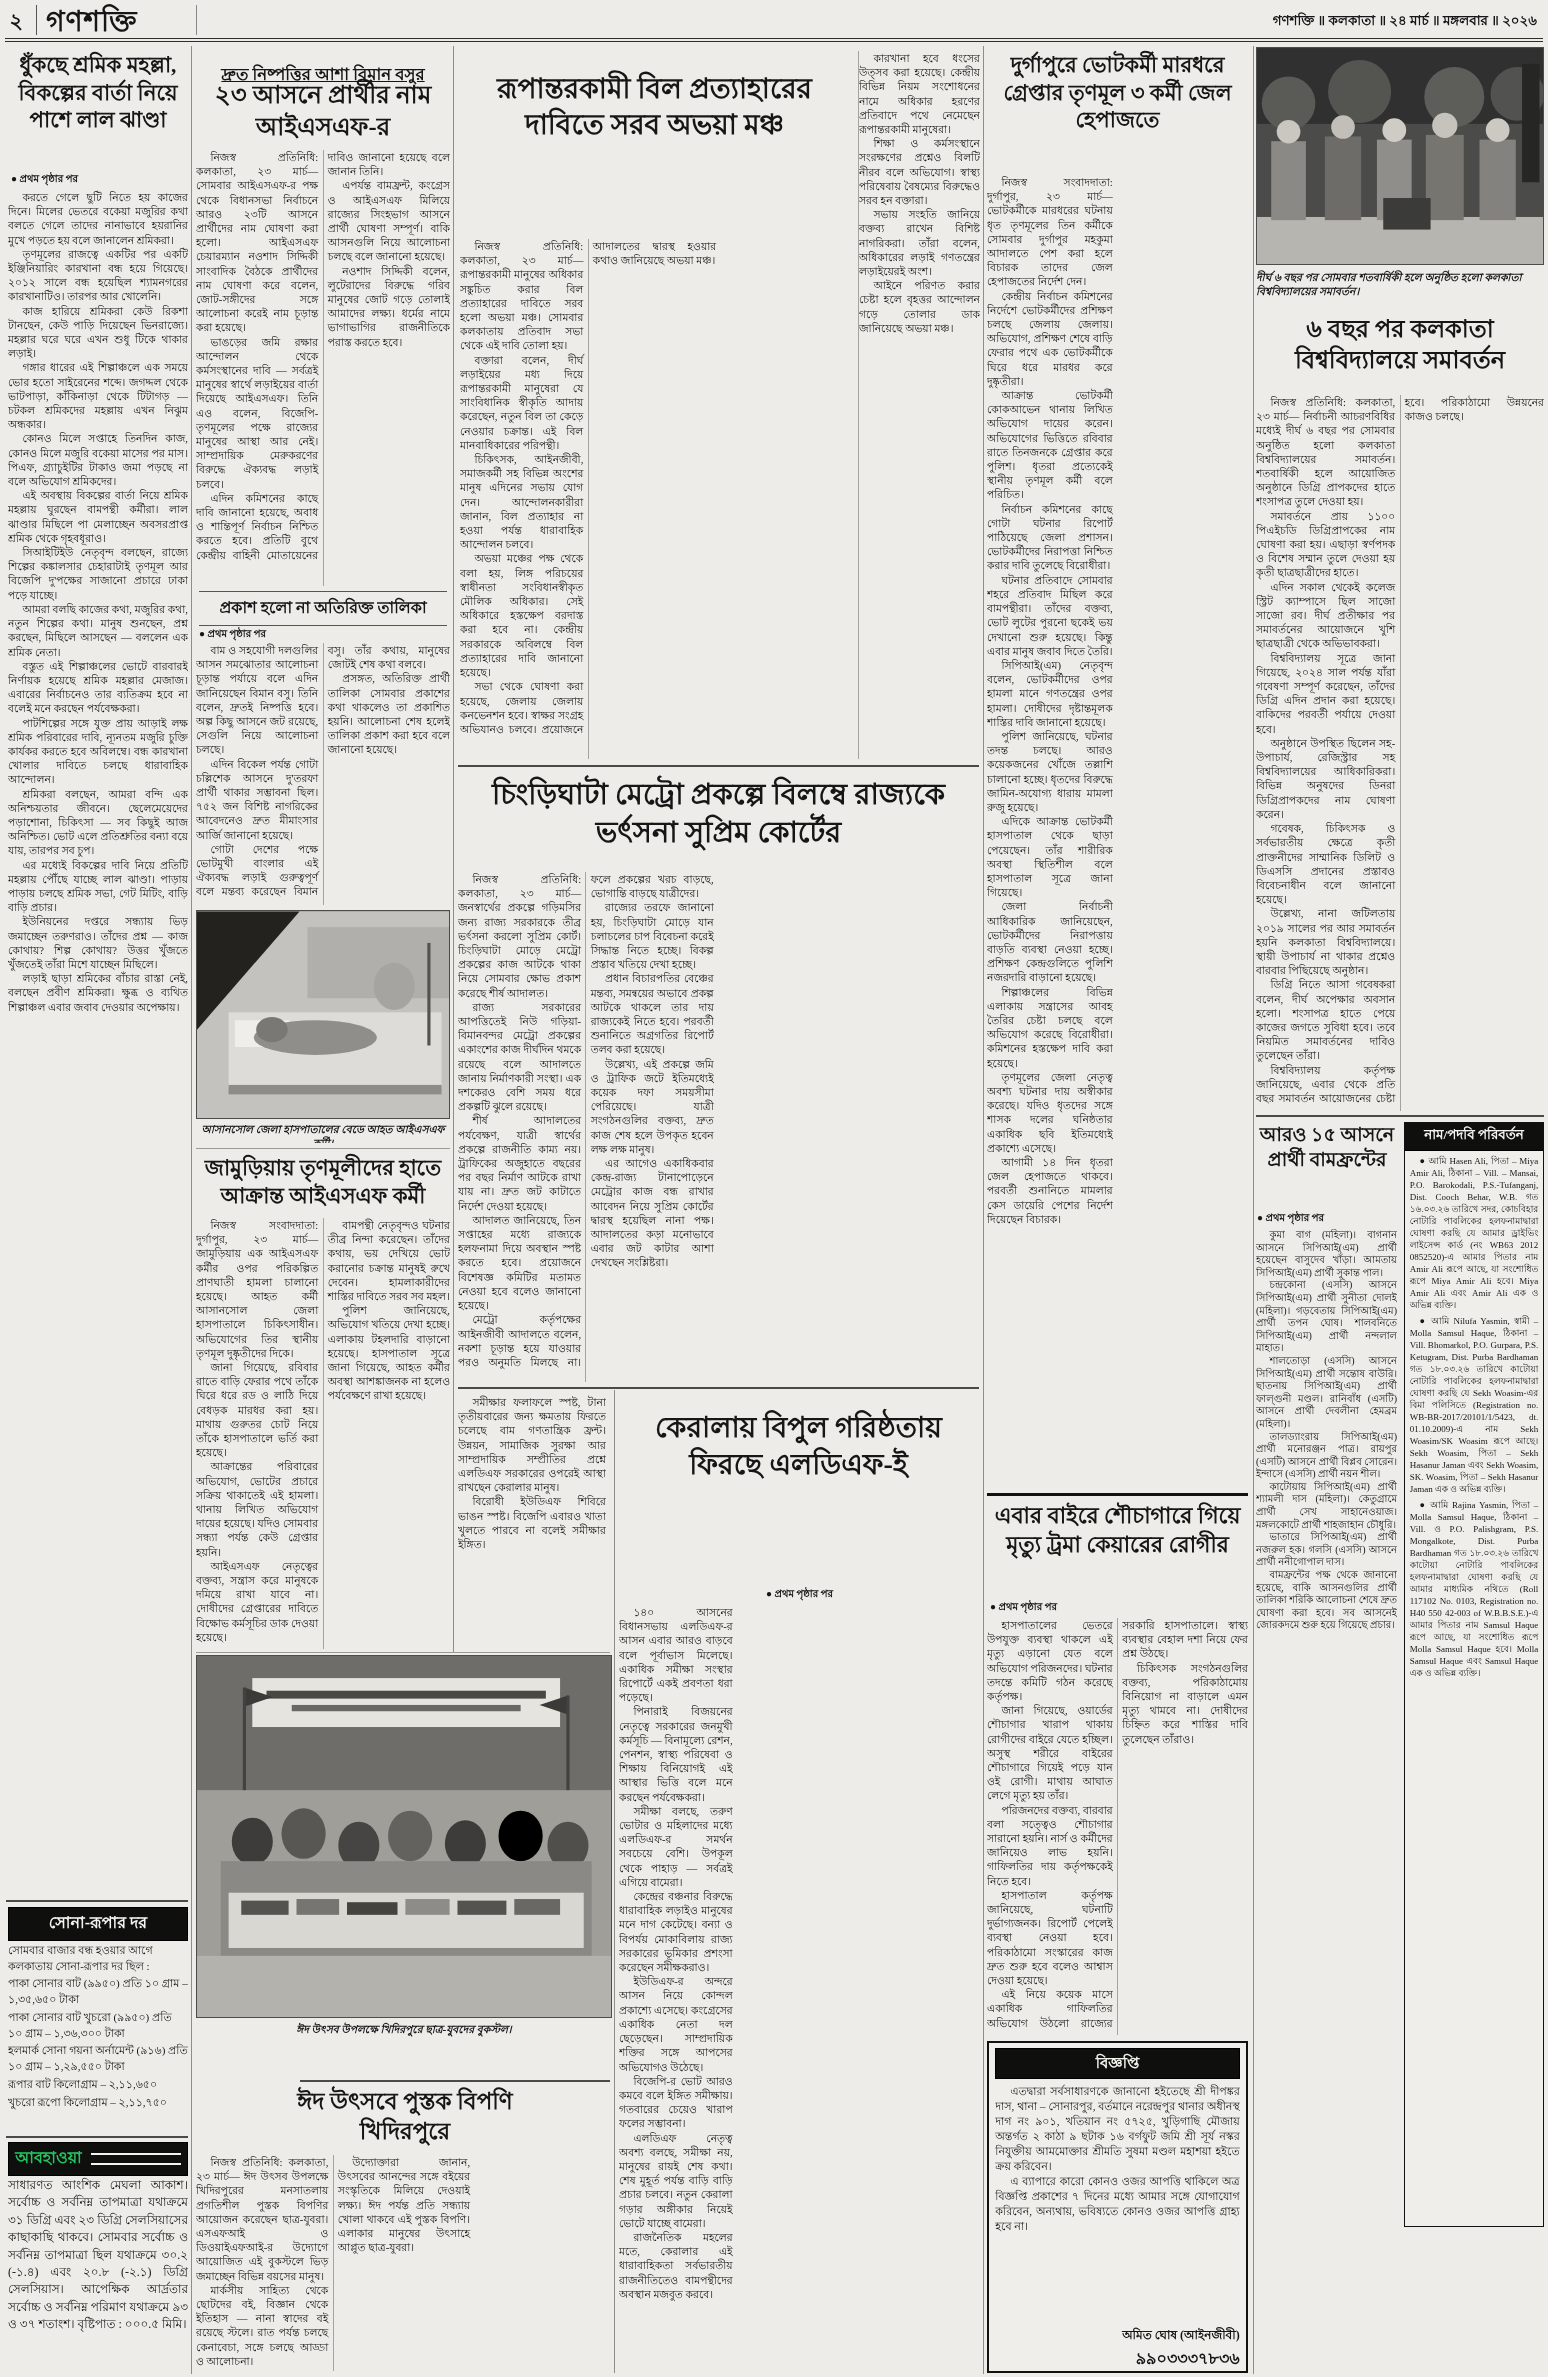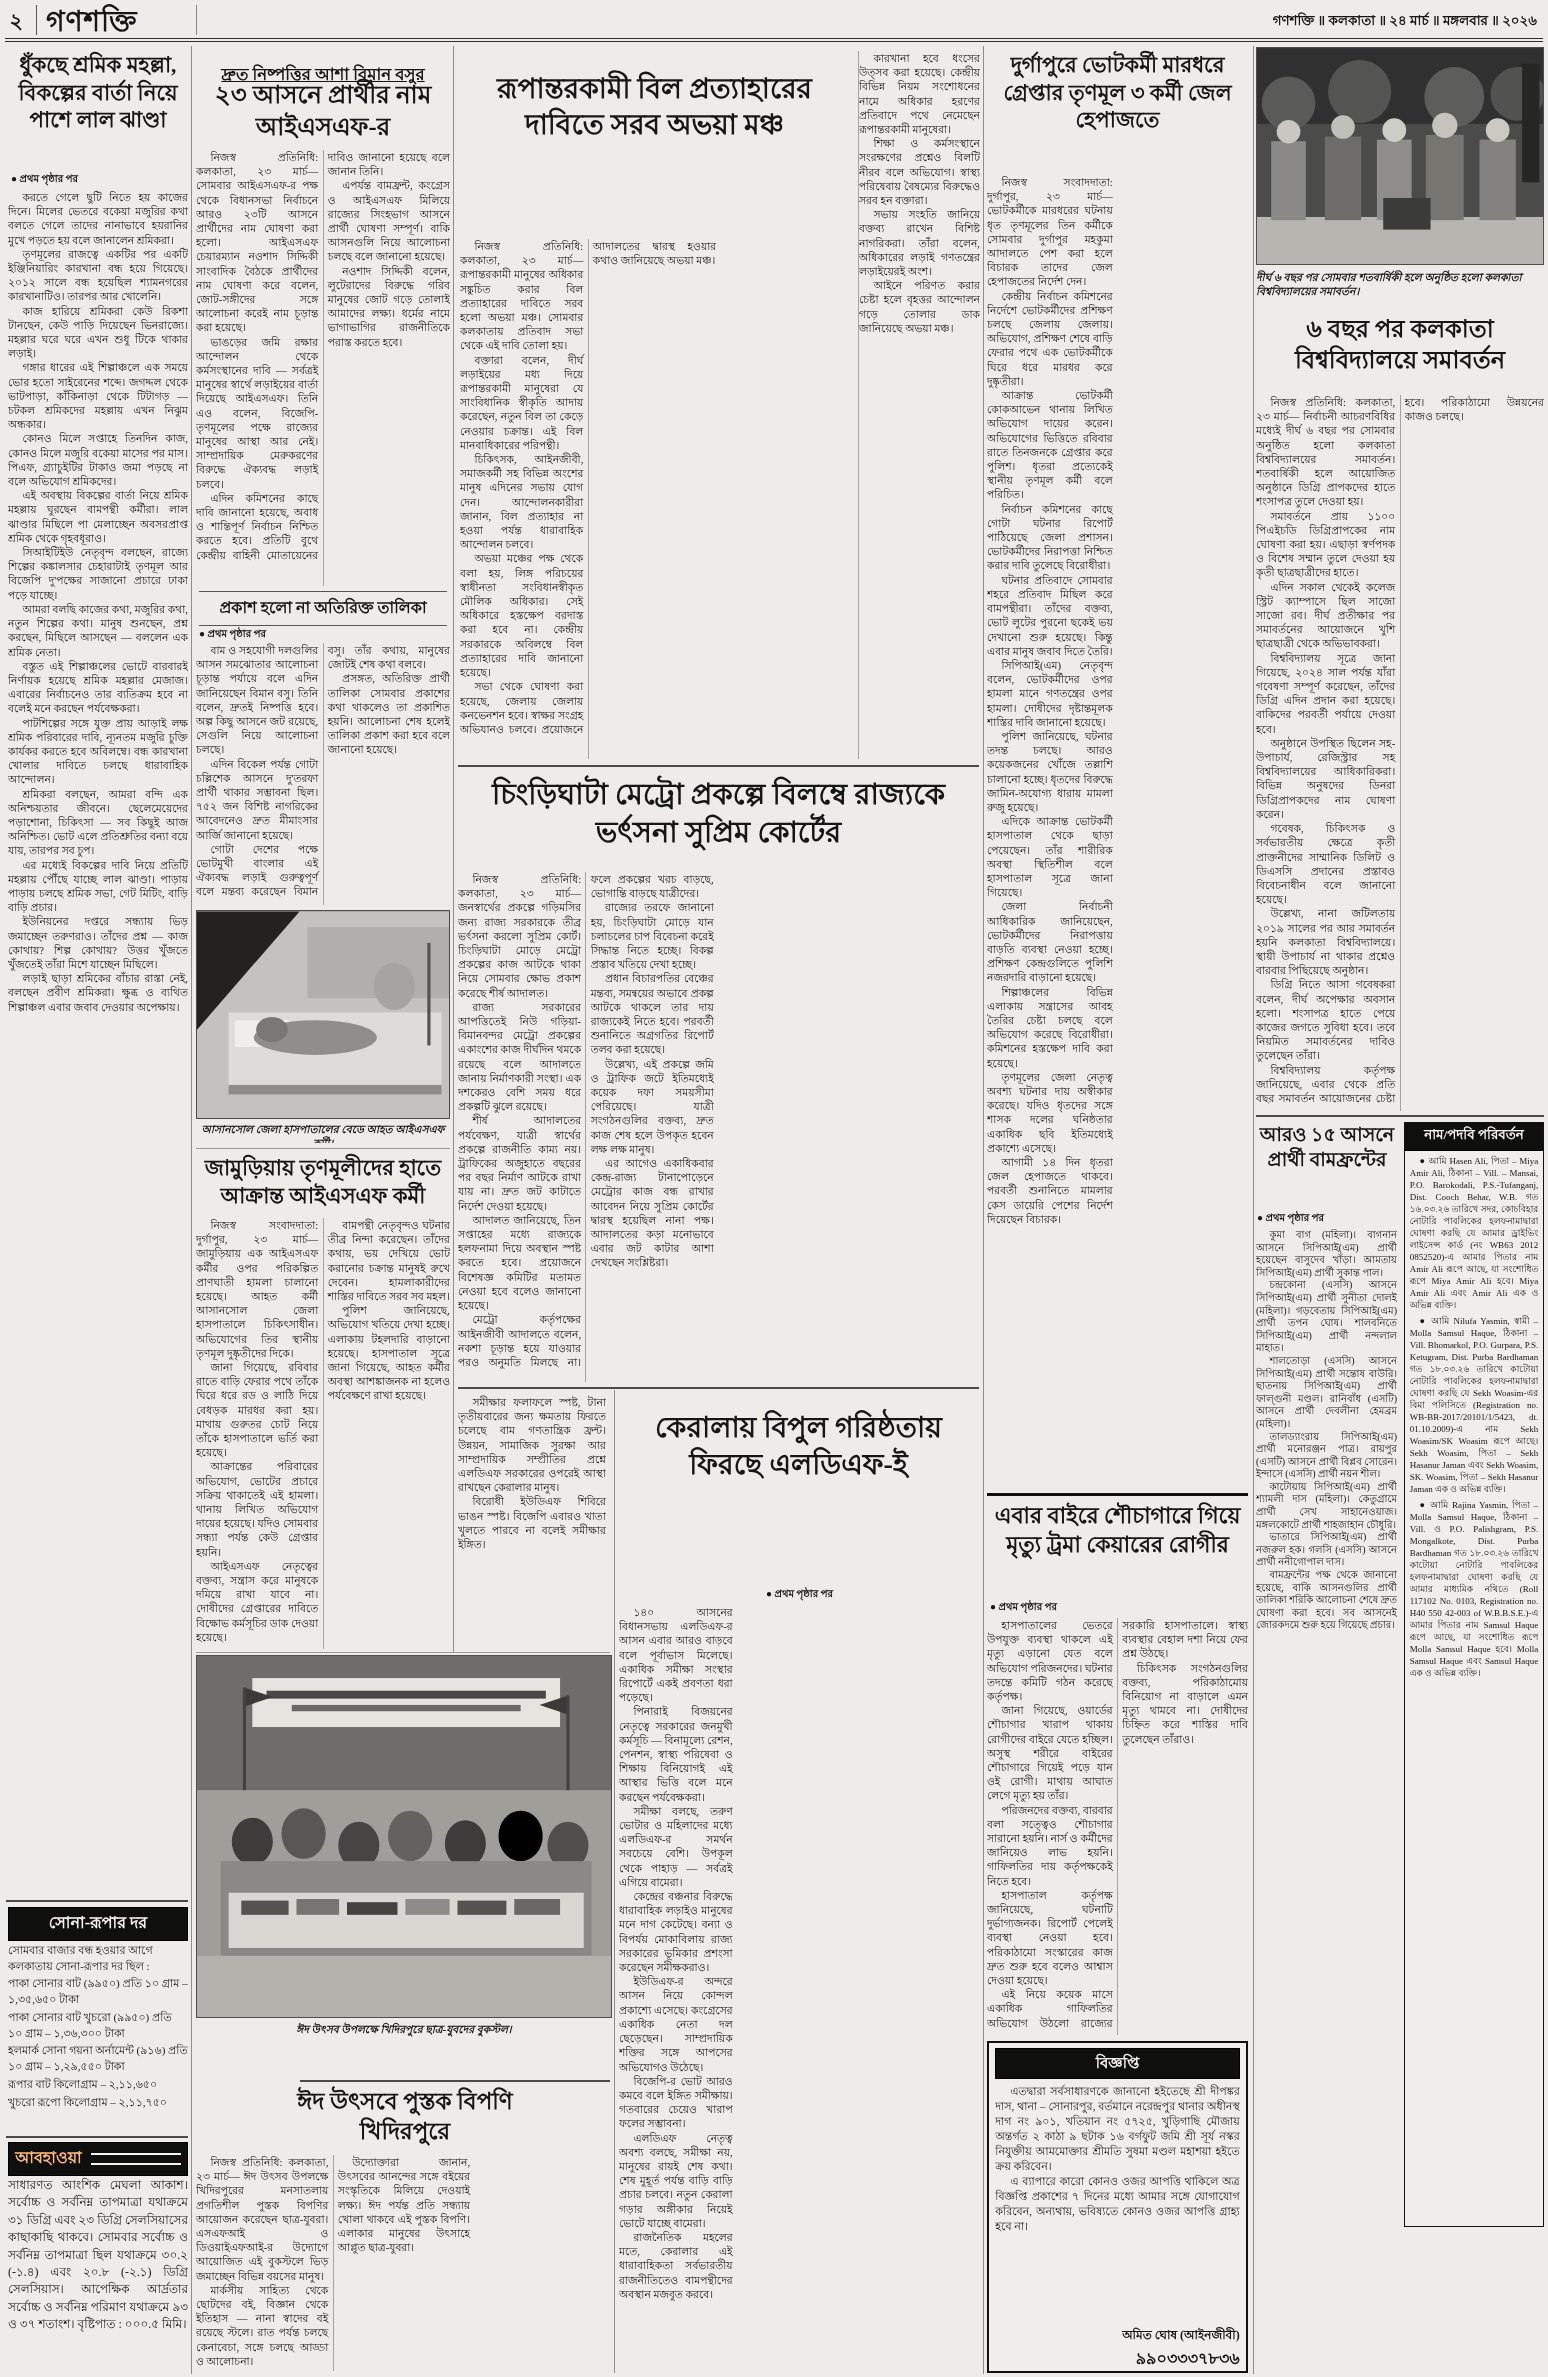--- a/index.html
+++ b/index.html
@@ -24,21 +24,21 @@
   .cols3{column-count:3;column-gap:9.5px;column-rule:0.8px solid #a3a39f;column-fill:auto;height:100%;}
   .cols4{column-count:4;column-gap:9.5px;column-rule:0.8px solid #a3a39f;column-fill:auto;height:100%;}
   .hl{font-weight:bold;text-align:center;line-height:1.3;}
   .kicker{font-weight:bold;text-align:center;font-size:16.6px;text-decoration:underline;}
   .subhead{font-weight:bold;text-align:center;font-size:16px;border-top:0.8px solid #555;border-bottom:0.8px solid #555;padding:3.2px 0;}
   .marker{font-weight:bold;font-size:10px;text-indent:0;}
   .caption{font-weight:bold;font-style:italic;font-size:10.7px;text-align:center;line-height:1.35;overflow:hidden;}
   .photo{background:#8b8a86;border:0.8px solid #4c4c4a;overflow:hidden;}
   .boxtitle{background:#0f0f0e;color:#f4f3ef;font-weight:bold;font-size:16px;text-align:center;
             padding:2.4px 0;border:1.6px solid #000;}
-  .weather-title{display:flex;align-items:center;background:#0f0f0e;color:#fdba74;font-weight:bold;
+  .weather-title{display:flex;align-items:center;background:#0f0f0e;color:#22c55e;font-weight:bold;
             font-size:16px;padding:2.4px 6.3px;border:1.6px solid #000;}
   .stripes{flex:1;height:8px;margin-left:9.5px;border-top:2.4px solid #f4f3ef;border-bottom:2.4px solid #f4f3ef;}
   .plainlines p{text-indent:0;text-align:left;margin:1.6px 0;}
   .noticebox{border:2.4px solid #111;background:#efeeea;padding:4.7px 6.3px;}
   .noticebox .art p{font-size:11px;line-height:15px;}
   .sig{font-weight:bold;font-size:12px;text-align:right;margin-top:4.7px;}
   .phone{font-weight:bold;font-size:16px;text-align:right;}
   .ncbox{border:1.6px solid #111;background:#efeeea;}
   .ncbody p{font-size:9px;line-height:12px;margin:0 0 4px;text-indent:1.1em;text-align:justify;}
   .ncbody{padding:4px 4.7px;overflow:hidden;}

